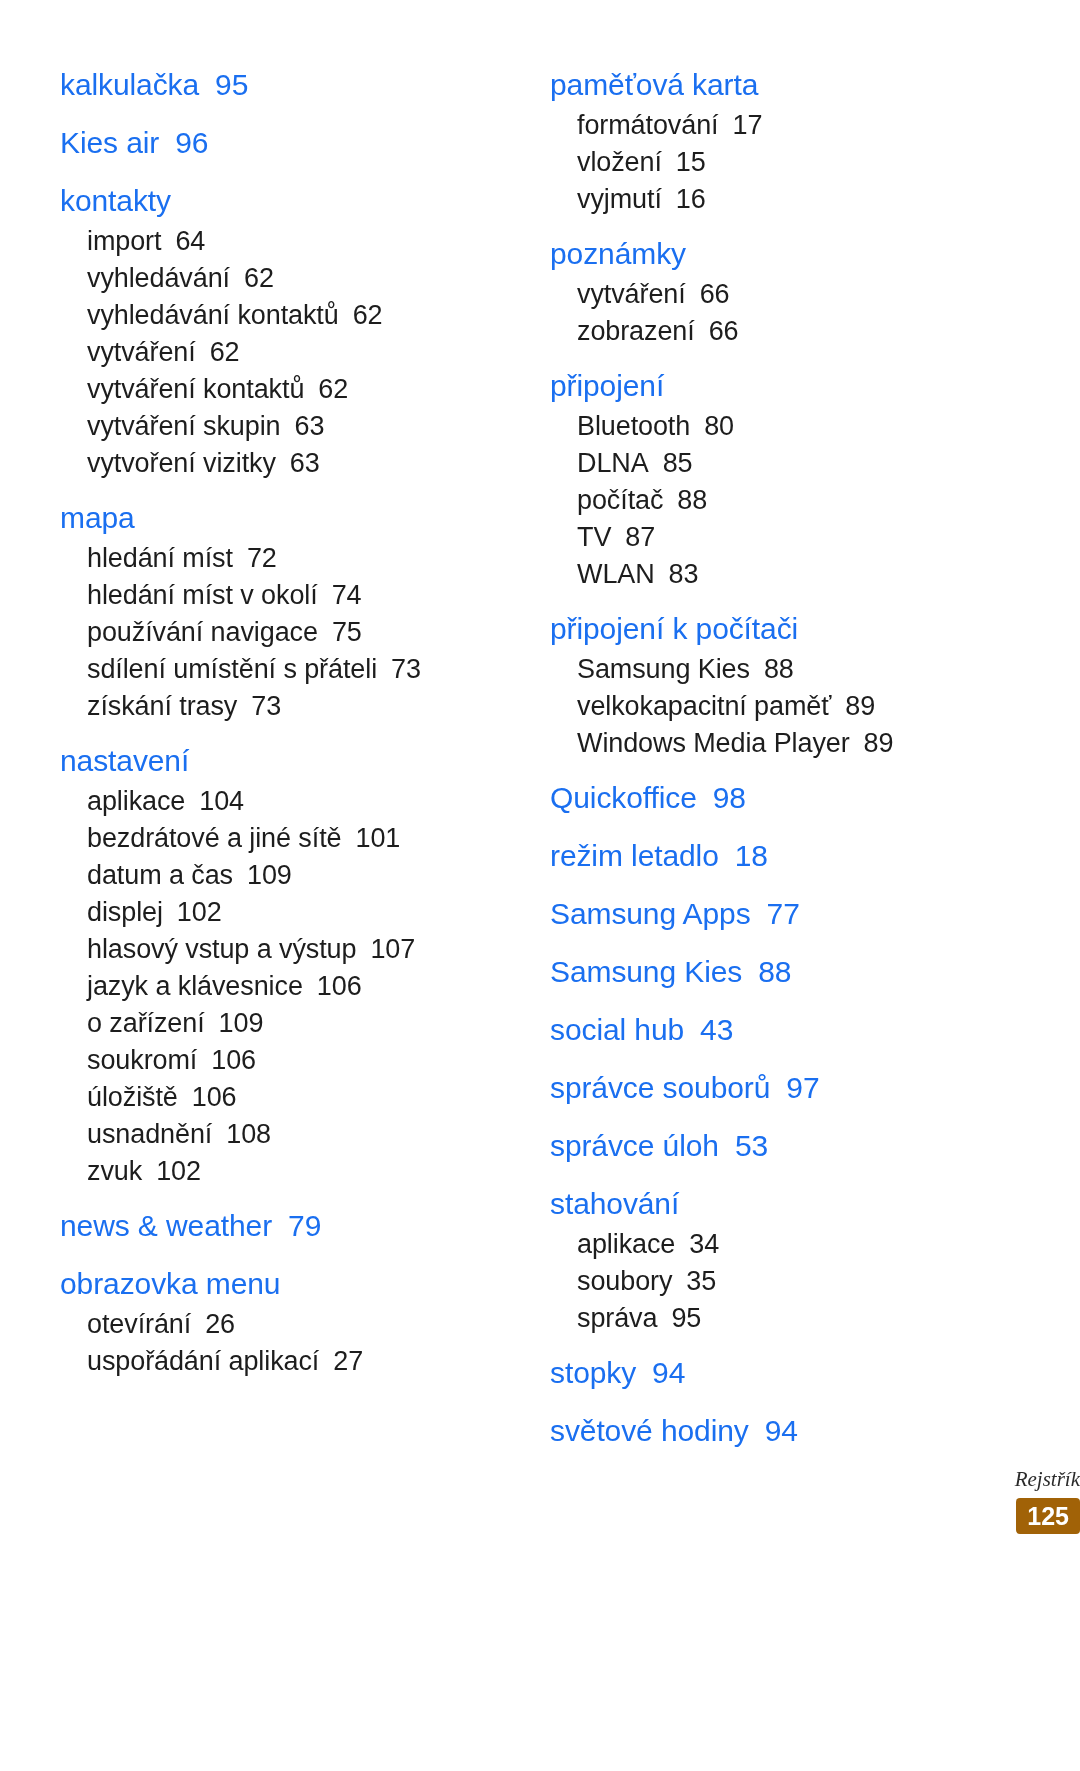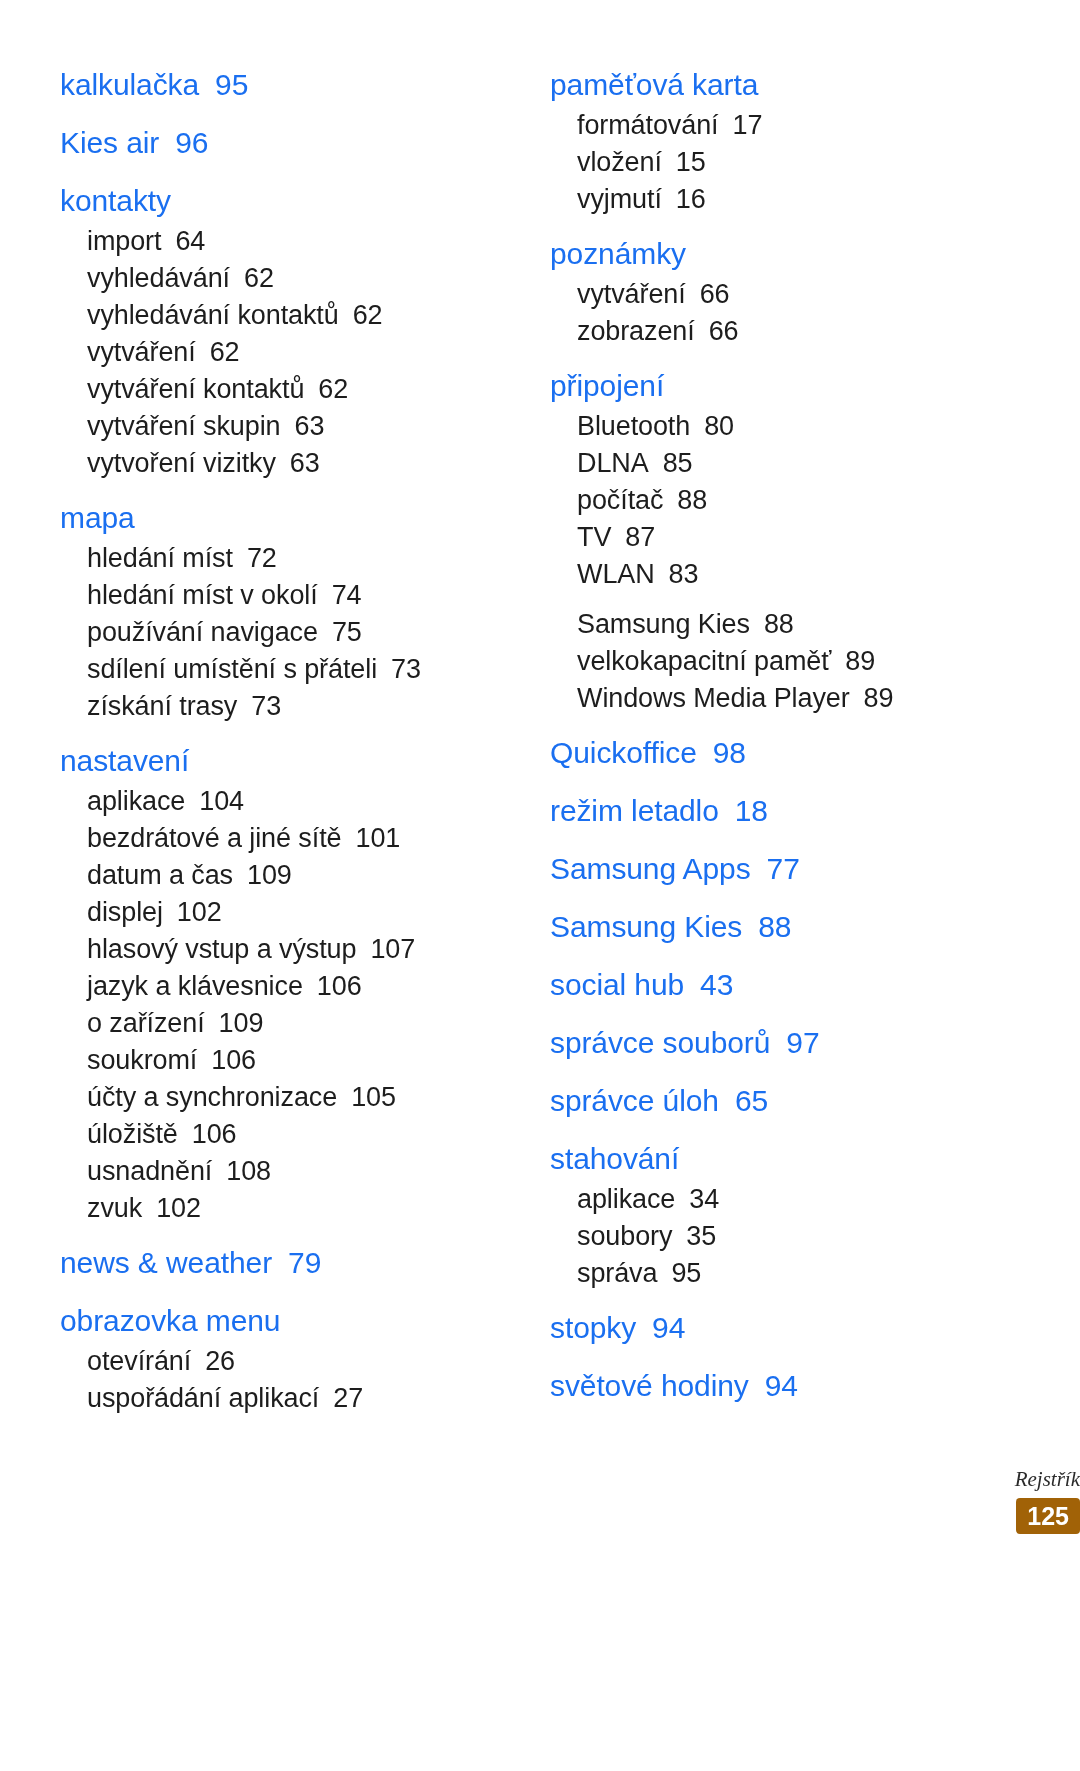--- a/index.html
+++ b/index.html
@@ -128,21 +128,20 @@
         <div class="group">
           <div class="heading"><span>nastavení</span></div>
           <div class="sub"><span>aplikace</span><span class="pg">104</span></div>
           <div class="sub"><span>bezdrátové a jiné sítě</span><span class="pg">101</span></div>
           <div class="sub"><span>datum a čas</span><span class="pg">109</span></div>
           <div class="sub"><span>displej</span><span class="pg">102</span></div>
           <div class="sub"><span>hlasový vstup a výstup</span><span class="pg">107</span></div>
           <div class="sub"><span>jazyk a klávesnice</span><span class="pg">106</span></div>
           <div class="sub"><span>o zařízení</span><span class="pg">109</span></div>
           <div class="sub"><span>soukromí</span><span class="pg">106</span></div>
-          <div class="sub"><span>účty a synchronizace</span><span class="pg">105</span></div>
           <div class="sub"><span>úložiště</span><span class="pg">106</span></div>
           <div class="sub"><span>usnadnění</span><span class="pg">108</span></div>
           <div class="sub"><span>zvuk</span><span class="pg">102</span></div>
         </div>
         <div class="group">
           <div class="heading"><span>news &amp; weather</span><span class="pg">79</span></div>
         </div>
         <div class="group">
           <div class="heading"><span>obrazovka menu</span></div>
           <div class="sub"><span>otevírání</span><span class="pg">26</span></div>
@@ -163,20 +162,21 @@
         </div>
         <div class="group">
           <div class="heading"><span>připojení</span></div>
           <div class="sub"><span>Bluetooth</span><span class="pg">80</span></div>
           <div class="sub"><span>DLNA</span><span class="pg">85</span></div>
           <div class="sub"><span>počítač</span><span class="pg">88</span></div>
           <div class="sub"><span>TV</span><span class="pg">87</span></div>
           <div class="sub"><span>WLAN</span><span class="pg">83</span></div>
         </div>
         <div class="group">
+          <div class="heading"><span>připojení k počítači</span></div>
           <div class="sub"><span>Samsung Kies</span><span class="pg">88</span></div>
           <div class="sub"><span>velkokapacitní paměť</span><span class="pg">89</span></div>
           <div class="sub"><span>Windows Media Player</span><span class="pg">89</span></div>
         </div>
         <div class="group">
           <div class="heading"><span>Quickoffice</span><span class="pg">98</span></div>
         </div>
         <div class="group">
           <div class="heading"><span>režim letadlo</span><span class="pg">18</span></div>
         </div>
@@ -186,21 +186,21 @@
         <div class="group">
           <div class="heading"><span>Samsung Kies</span><span class="pg">88</span></div>
         </div>
         <div class="group">
           <div class="heading"><span>social hub</span><span class="pg">43</span></div>
         </div>
         <div class="group">
           <div class="heading"><span>správce souborů</span><span class="pg">97</span></div>
         </div>
         <div class="group">
-          <div class="heading"><span>správce úloh</span><span class="pg">65</span></div>
+          <div class="heading"><span>správce úloh</span><span class="pg">53</span></div>
         </div>
         <div class="group">
           <div class="heading"><span>stahování</span></div>
           <div class="sub"><span>aplikace</span><span class="pg">34</span></div>
           <div class="sub"><span>soubory</span><span class="pg">35</span></div>
           <div class="sub"><span>správa</span><span class="pg">95</span></div>
         </div>
         <div class="group">
           <div class="heading"><span>stopky</span><span class="pg">94</span></div>
         </div>

